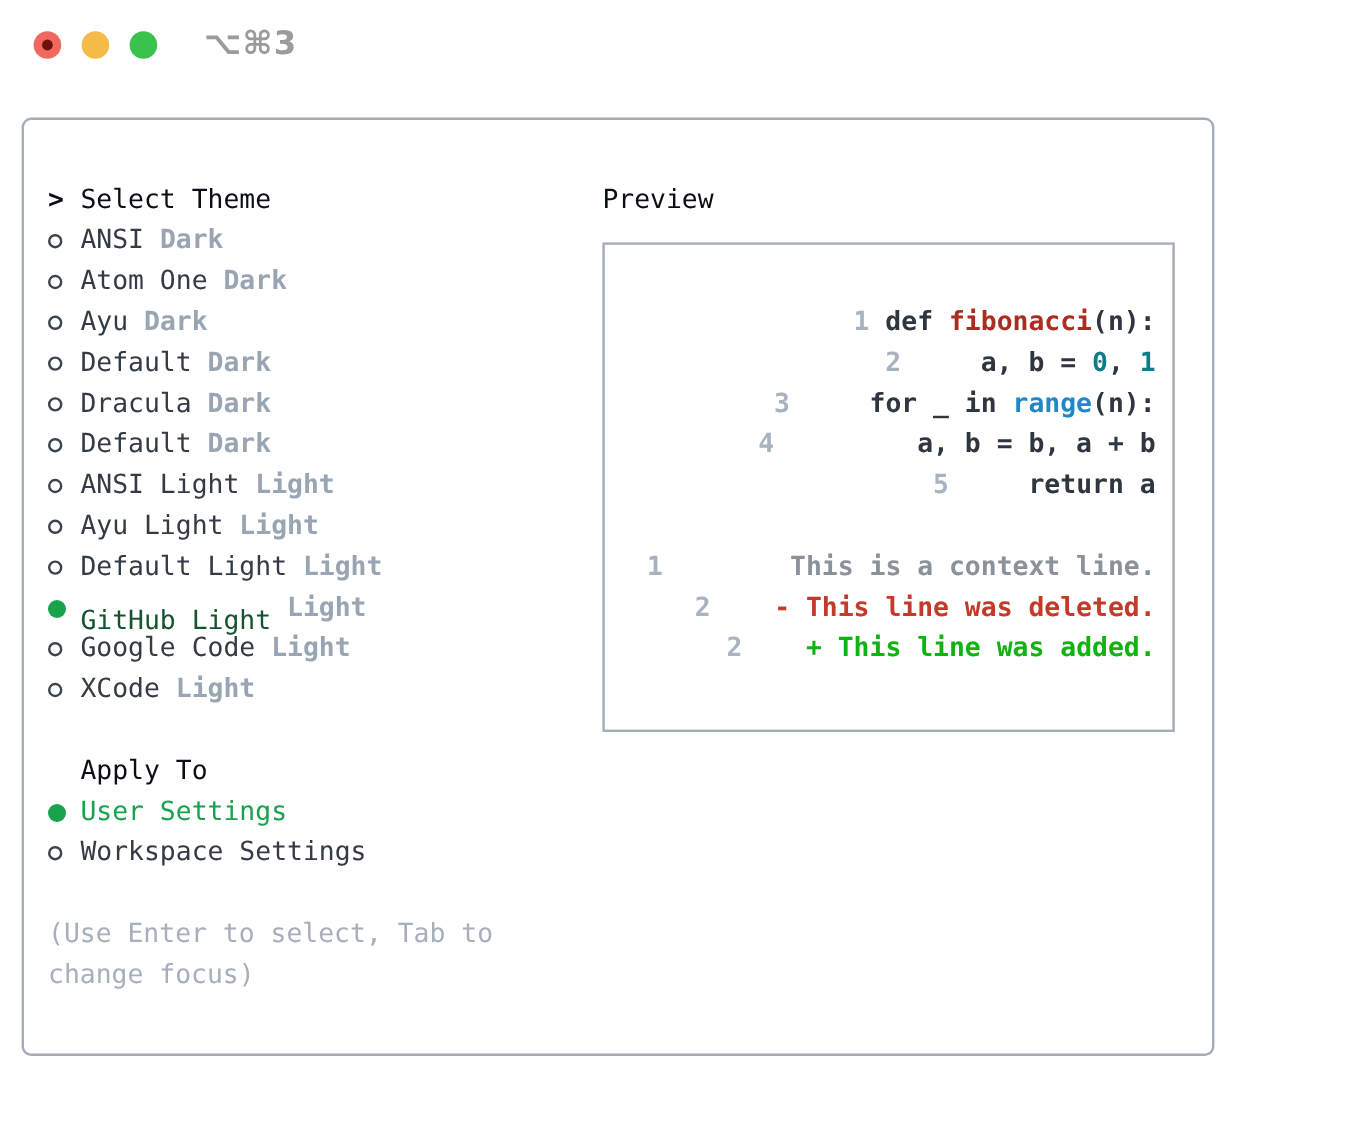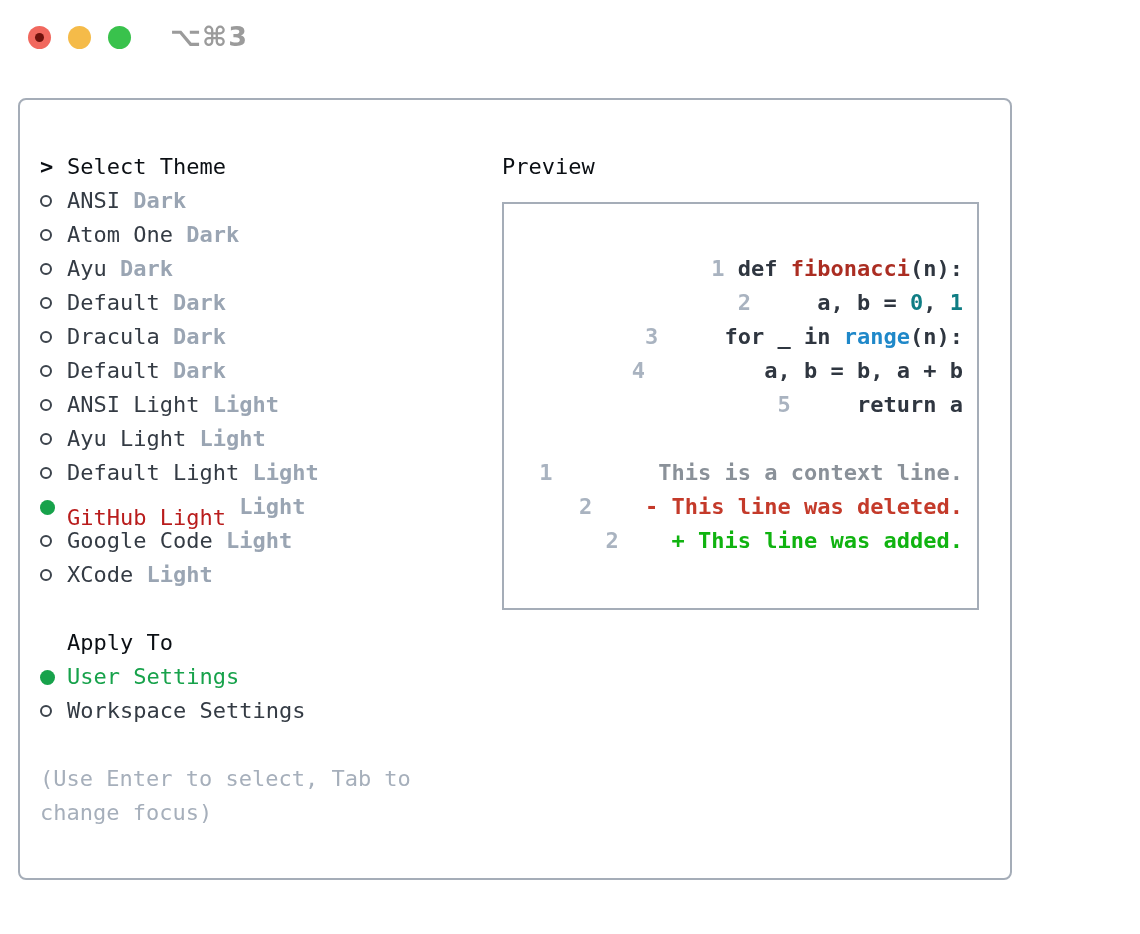--- a/index.html
+++ b/index.html
@@ -35,21 +35,21 @@
   .col-right { flex:1;text-align:right; }
 
   .row { display:flex; align-items:center; height:34px; white-space:pre; }
   .marker { width:27px; flex:none; display:inline-flex; align-items:center; }
   .marker .ring   { width:12px; height:12px; border:2px solid #3c434c; border-radius:50%; }
   .marker .dotsel { width:15px; height:15px; border-radius:50%; background:#17a24b; }
   .marker.prefix  { font-weight:700; color:#0b0f14; }
 
   .h-label { font-weight:400; color:#0b0f14; }
   .theme-name { color:#343b44; }
-  .theme-name.sel { color:#b91c1c;margin-top:22px; }
+  .theme-name.sel { color:#14532d;margin-top:22px; }
   .theme-variant { color:#9aa5b3;font-weight:bold; }
   .apply-label { color:#343b44; }
   .apply-label.sel { color:#17a24b; }
 
   .section-gap { height:34px; }
 
   .hint { width:430px; color:#a6afbb; white-space:normal; }
 
   
   .preview-box {

